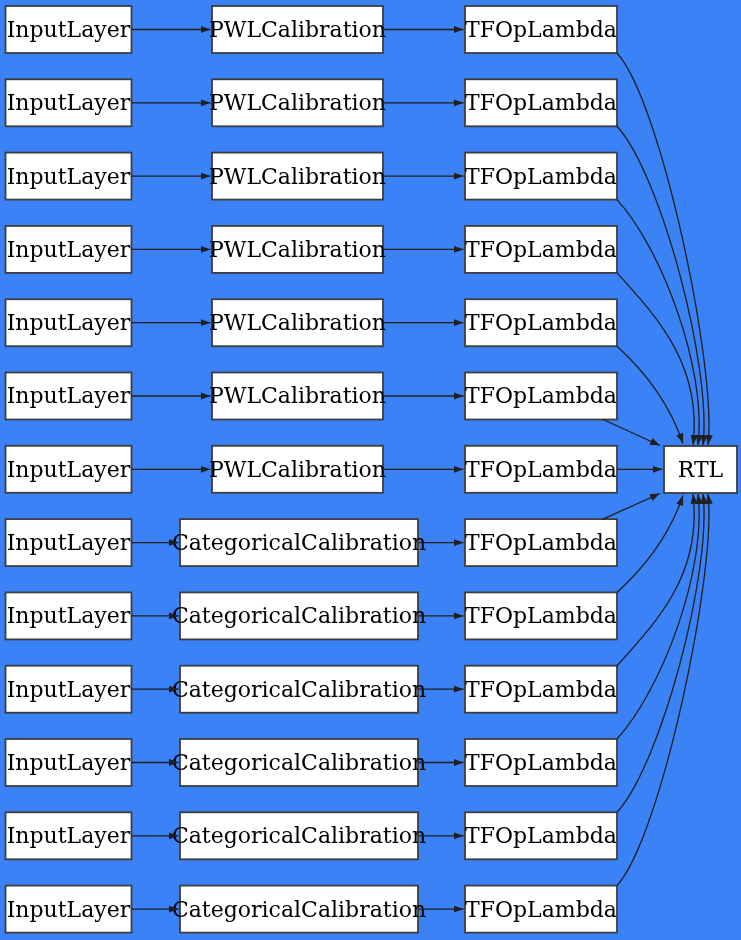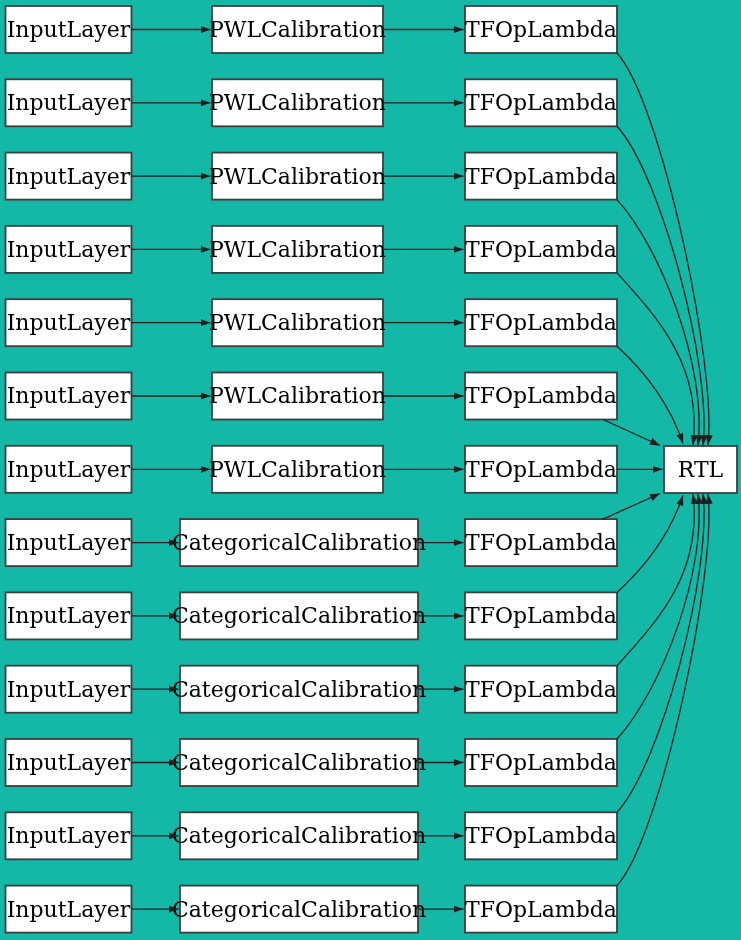--- a/index.html
+++ b/index.html
@@ -4,21 +4,21 @@
 <style>
   html, body {
     margin: 0;
     padding: 0;
     background: #ffffff;
   }
   #stage {
     position: relative;
     width: 741px;
     height: 940px;
-    background: #14b8a6;
+    background: #3b82f6;
     overflow: hidden;
   }
   svg text {
     font-family: "DejaVu Serif", "Liberation Serif", serif;
   }
 </style>
 </head>
 <body>
 
 <div id="stage">

